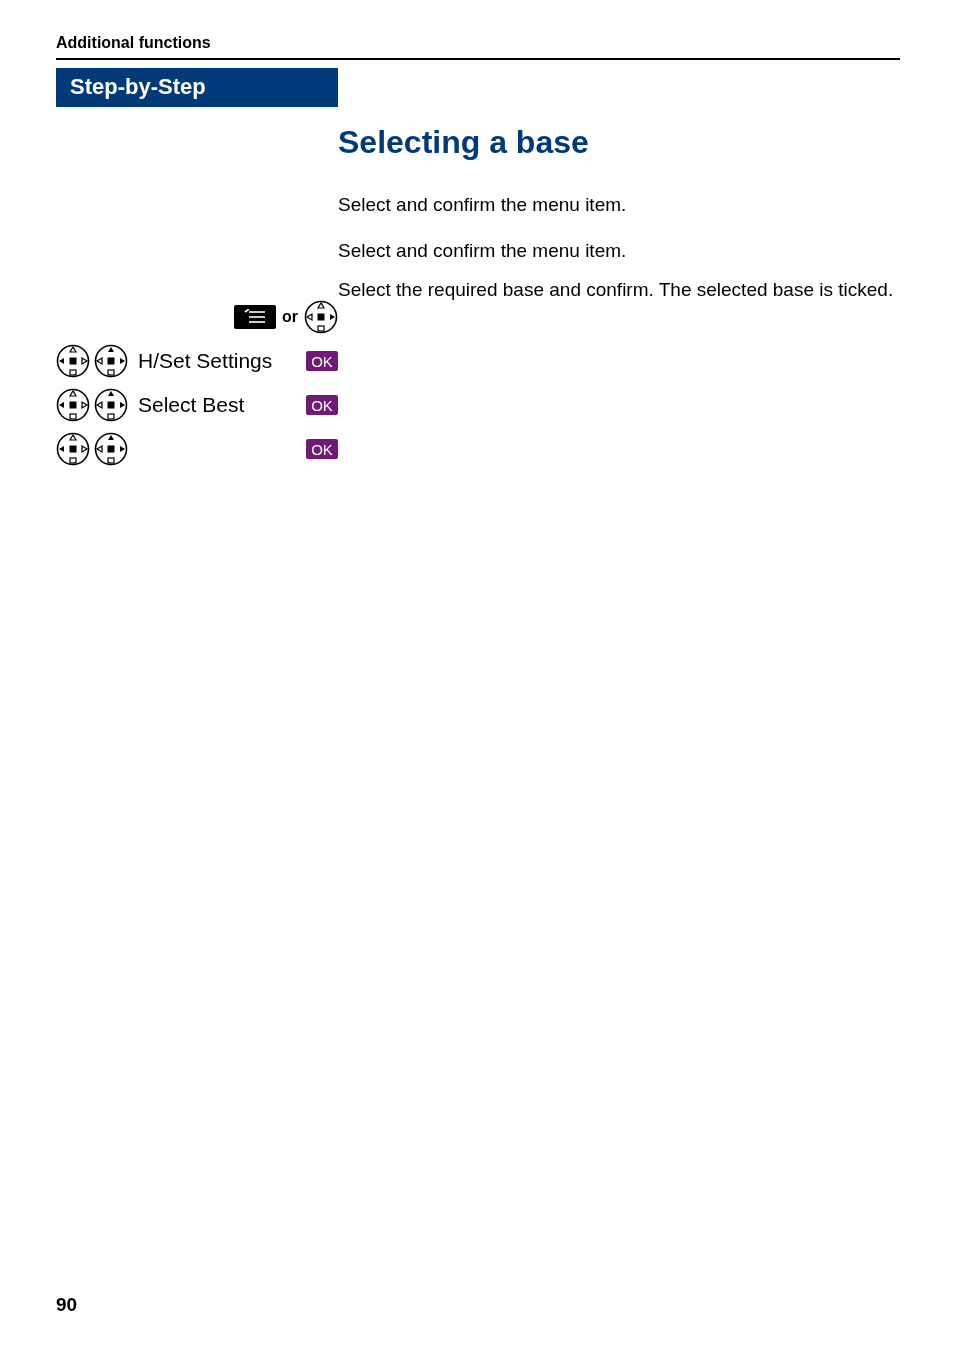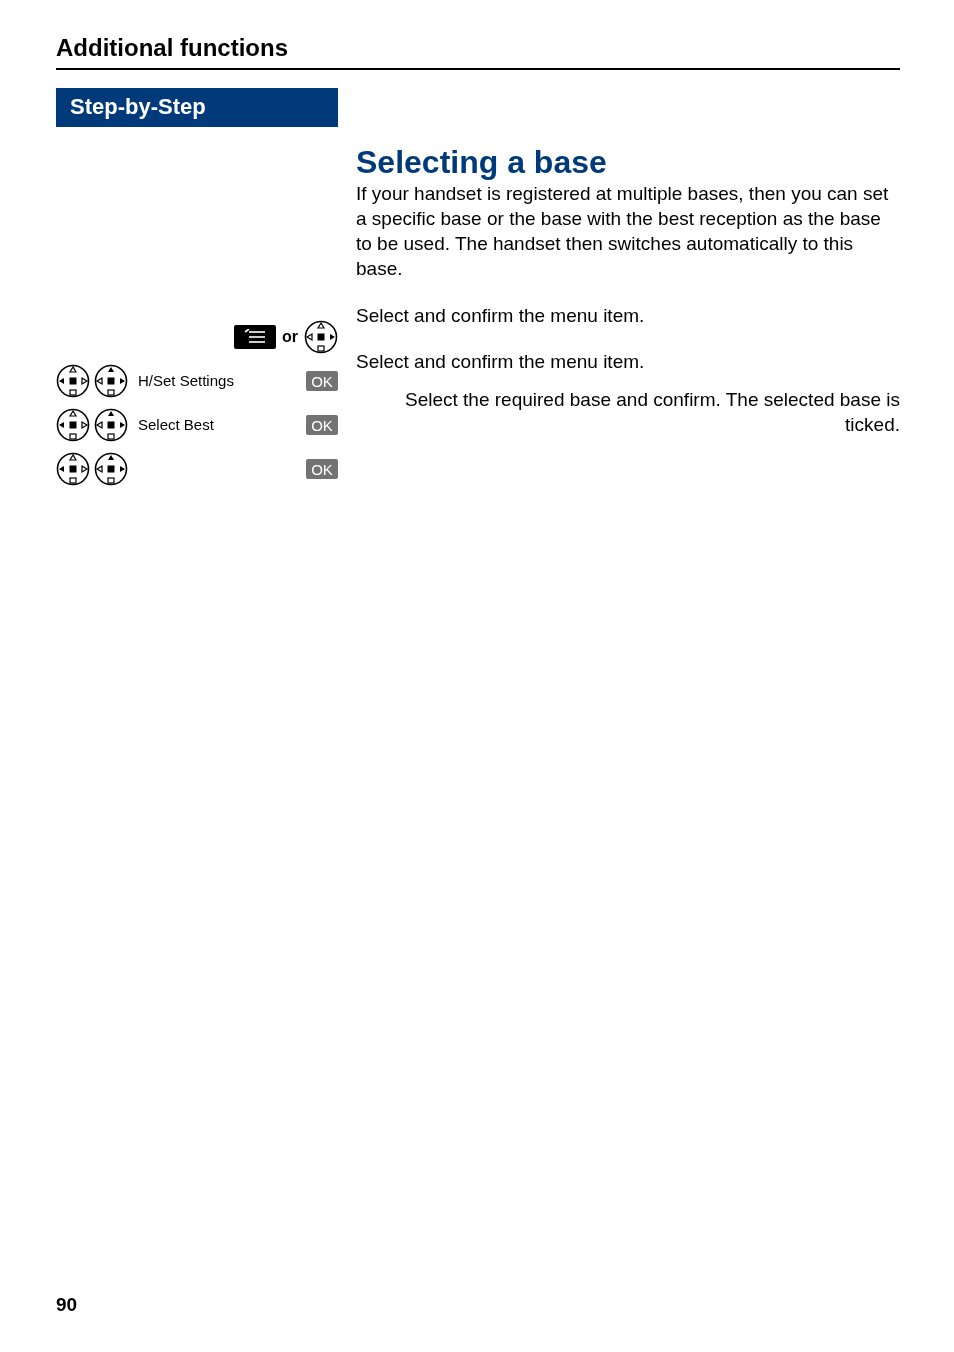--- a/index.html
+++ b/index.html
@@ -11,29 +11,28 @@
     position: relative;
   }
   .page {
     position: absolute;
     top: 34px;
     left: 56px;
     width: 844px;
   }
   .section-header {
     font-weight: 700;
-    font-size: 24px;
+    font-size: 16px;
     padding-bottom: 6px;
     border-bottom: 2px solid #000;
-    margin-bottom: 18px;
+    margin-bottom: 8px;
   }
   .columns {
     display: flex;
     align-items: flex-start;
-    gap: 18px;
   }
   .left-col {
     width: 282px;
     flex-shrink: 0;
   }
   .step-label {
     background: #003a7a;
     color: #fff;
     font-weight: 700;
     font-size: 22px;
@@ -43,21 +42,21 @@
   .step-row {
     display: flex;
     align-items: center;
     min-height: 40px;
     margin-bottom: 4px;
   }
   .step-row.first { justify-content: flex-end; gap: 6px; }
   .step-row .icons { display: flex; gap: 4px; flex-shrink: 0; }
   .step-row .label-text {
     flex: 1;
-    font-size: 15px;
+    font-size: 21px;
     font-family: Helvetica, Arial, sans-serif;
     padding-left: 10px;
     line-height: 1.25;
   }
   .nav-icon {
     display: inline-flex;
     align-items: center;
     justify-content: center;
     flex-shrink: 0;
   }
@@ -67,21 +66,21 @@
     color: #fff;
     display: inline-flex;
     align-items: center;
     justify-content: center;
     width: 42px;
     height: 24px;
     border-radius: 2px;
     flex-shrink: 0;
   }
   .ok-badge {
-    background: #737373;
+    background: #701a75;
     color: #fff;
     font-weight: 400;
     font-size: 15px;
     font-family: Helvetica, Arial, sans-serif;
     width: 32px;
     height: 20px;
     display: inline-flex;
     align-items: center;
     justify-content: center;
     border-radius: 2px;
@@ -94,20 +93,21 @@
     flex-shrink: 0;
   }
   .right-col {
     flex: 1;
     padding-top: 56px;
   }
   .heading {
     color: #003a7a;
     font-weight: 700;
     font-size: 32px;
+    margin-bottom: 24px;
   }
   .intro {
     font-size: 19px;
     line-height: 1.32;
     margin-bottom: 14px;
   }
   .instr {
     font-size: 19px;
     line-height: 1.32;
     min-height: 40px;
@@ -238,21 +238,20 @@
             </svg>
           </span>
         </div>
         <span class="ok-badge">OK</span>
       </div>
 
     </div>
 
     <div class="right-col">
       <h1 class="heading">Selecting a base</h1>
-      <p class="intro">If your handset is registered at multiple bases, then you can set a specific base or the base with the best reception as the base to be used. The handset then switches automatically to this base.</p>
       <p class="instr">Select and confirm the menu item.</p>
       <p class="instr">Select and confirm the menu item.</p>
       <p class="instr tall">Select the required base and confirm. The selected base is ticked.</p>
     </div>
 
   </div>
 
 </div>
 
 <div class="page-num">90</div>

